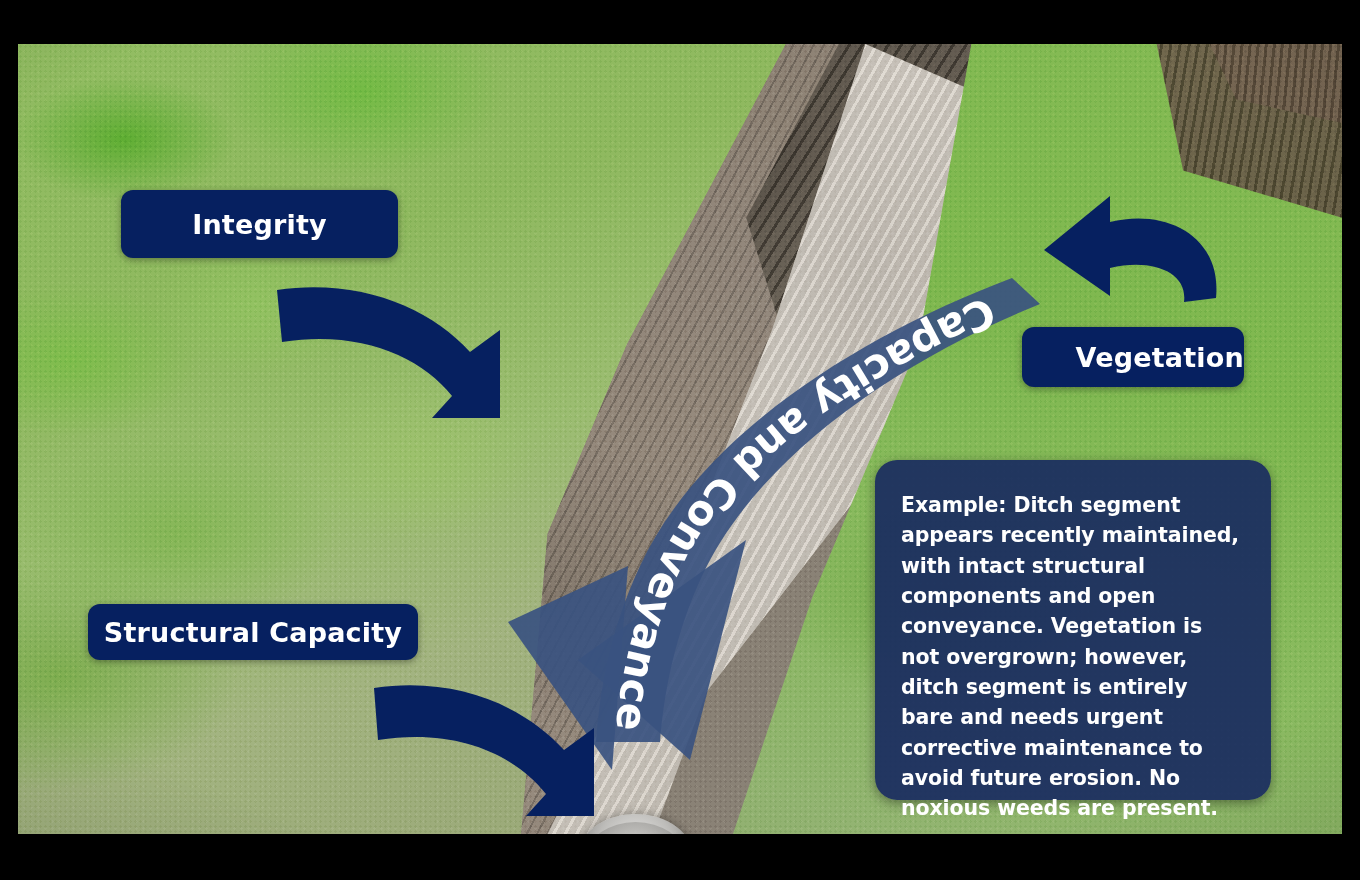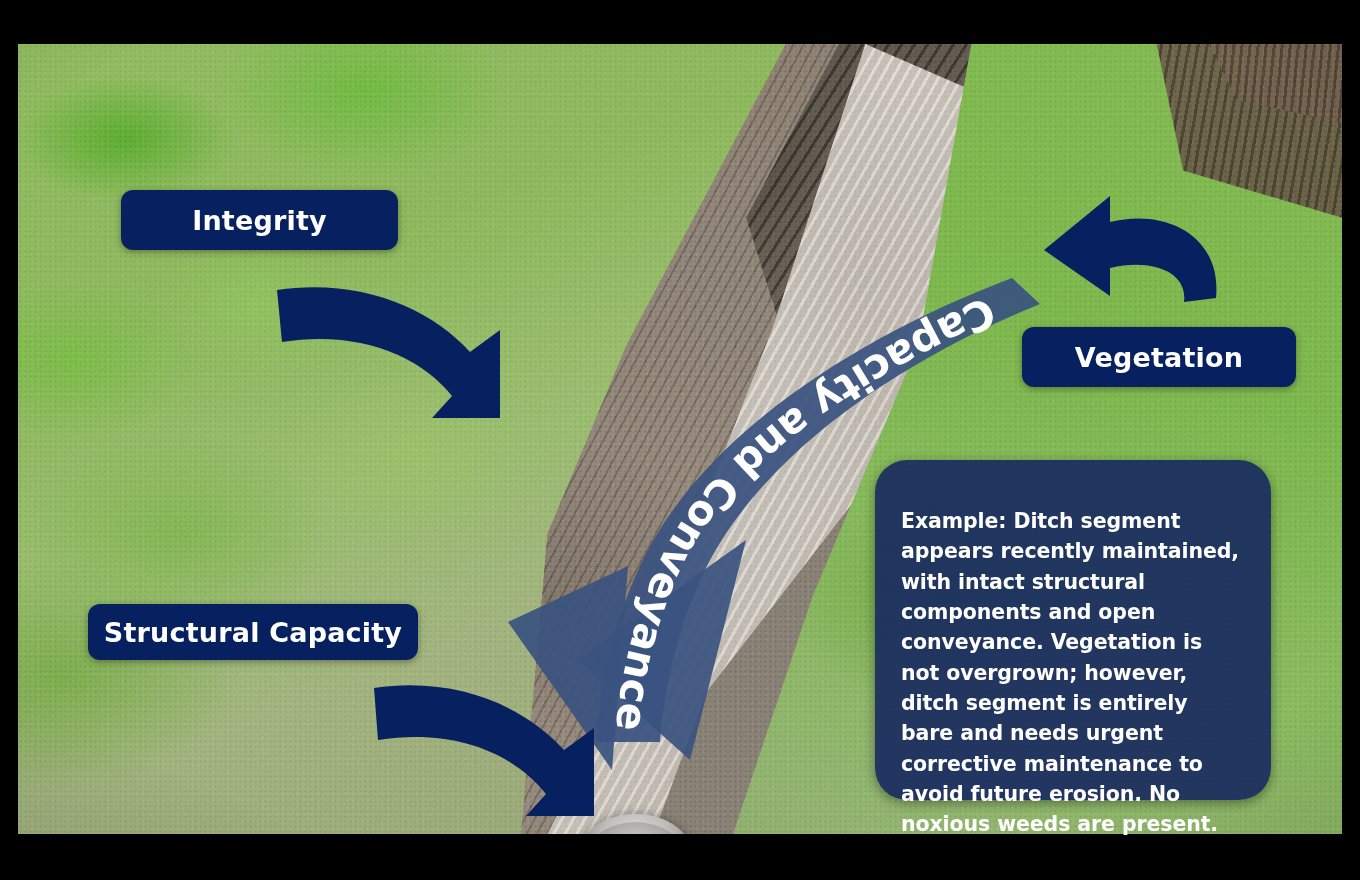--- a/index.html
+++ b/index.html
@@ -140,32 +140,32 @@
     position:absolute;
     display:flex; align-items:center; justify-content:center;
     background: var(--navy);
     border-radius:12px;
     color:#ffffff;
     font-weight:800;
     letter-spacing:.2px;
     box-shadow: 0 2px 7px rgba(0,0,0,.35);
     white-space:nowrap;
   }
-  #chip-integrity  { left:121px; top:190px; width:277px; height:60px;  font-size:27px; }
-  #chip-vegetation { left:1022px; top:327px; width:274px; height:60px; font-size:27px; }
+  #chip-integrity  { left:121px; top:190px; width:277px; height:68px;  font-size:27px; }
+  #chip-vegetation { left:1022px; top:327px; width:222px; height:60px; font-size:27px;justify-content:flex-end; }
   #chip-structural { left:88px;  top:604px; width:330px; height:56px;  font-size:27px; }
 
   
   #info-panel {
     position:absolute;
     left:875px; top:460px;
     width:396px; height:340px;
     background: rgba(26,44,96,0.93);
-    border-radius:32px;
-    padding:46px 26px 20px 26px;
+    border-radius:22px;
+    padding:30px 26px 20px 26px;
     box-shadow:0 3px 12px rgba(0,0,0,.4);
   }
   #info-text {
     color:#ffffff;
     font-size:20.5px;
     font-weight:800;
     line-height:1.48;
     letter-spacing:-0.1px;
   }
 

